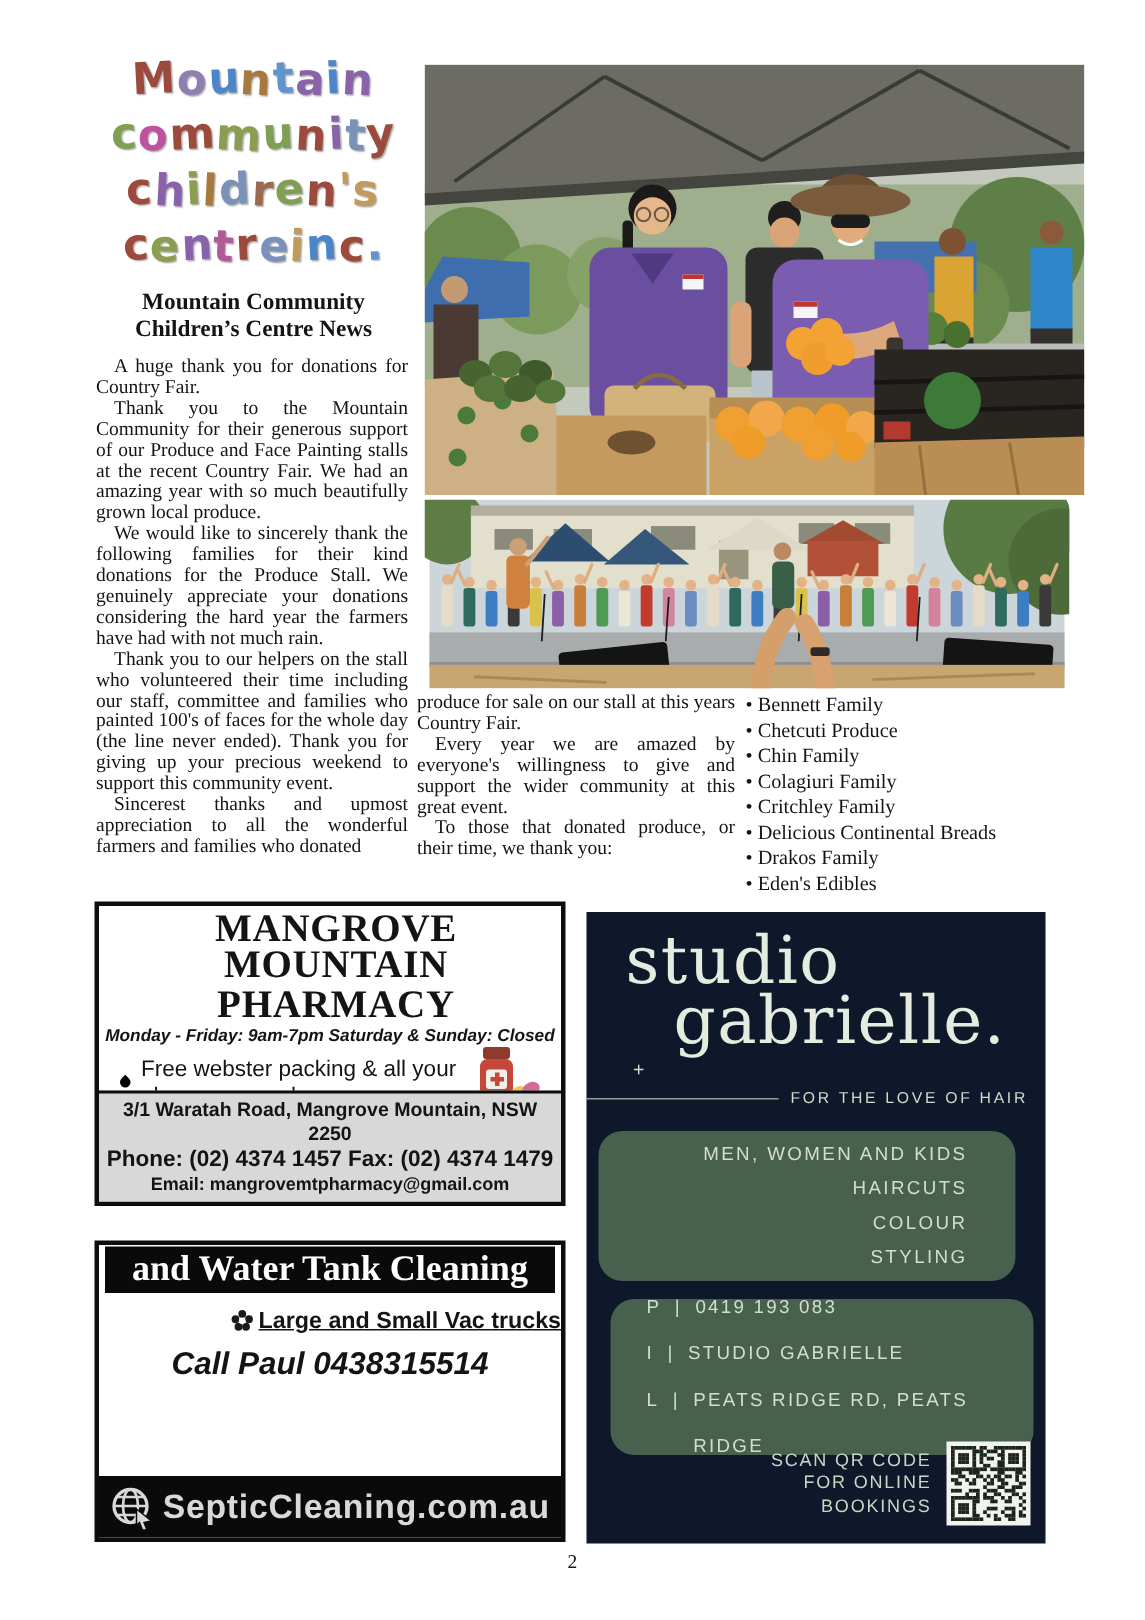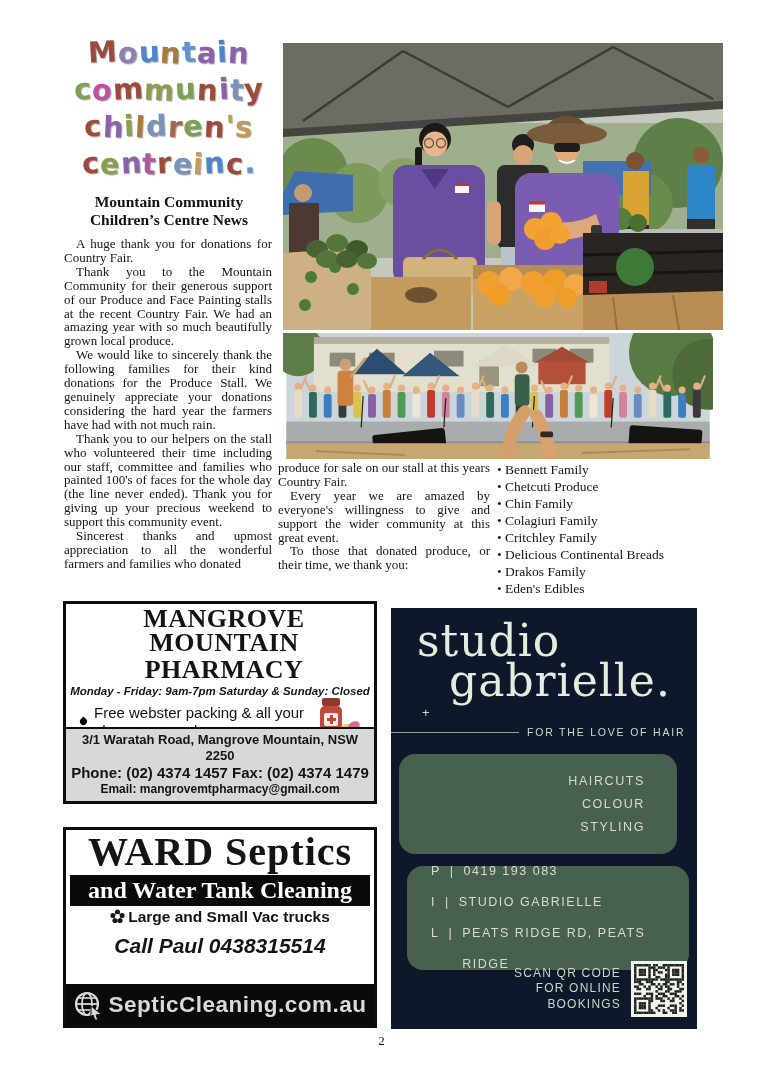--- a/index.html
+++ b/index.html
@@ -52,21 +52,21 @@
   .ph-phone{font-size:15px;line-height:18px;}
   .ph-email{font-size:12px;line-height:15px;}
 
   
   .ad-ward{position:absolute;left:63px;top:827px;width:314px;height:201px;
            border:3px solid #0d0d0d;background:#fff;box-sizing:border-box;}
   .ward-title{font-family:"Liberation Serif",serif;font-weight:bold;font-size:40px;line-height:44px;
               text-align:center;letter-spacing:1px;}
   .ward-band{background:#0a0a0a;color:#fff;font-family:"Liberation Serif",serif;font-weight:bold;
              font-size:24px;line-height:31px;text-align:center;margin:1px 4px 0 4px;}
-  .ward-bullets{margin-top:0;display:flex;flex-direction:column;align-items:center;}
+  .ward-bullets{margin-top:8px;display:flex;flex-direction:column;align-items:flex-end;text-decoration:underline;}
   .ward-bullet{display:flex;align-items:center;font-family:"Liberation Sans",sans-serif;
                font-weight:bold;font-size:15.5px;line-height:21px;}
   .ward-bullet svg{margin-right:3px;}
   .ward-call{font-family:"Liberation Sans",sans-serif;font-weight:bold;font-style:italic;
              font-size:21px;line-height:25px;text-align:center;margin-top:6px;}
   .ward-web{position:absolute;bottom:0;left:0;right:0;background:#0a0a0a;height:41px;
             display:flex;align-items:center;justify-content:center;gap:5px;}
   .ward-web span{color:#d9d9d9;font-family:"Liberation Sans",sans-serif;font-weight:bold;
                  font-size:22.5px;letter-spacing:.5px;}
 
@@ -403,21 +403,20 @@
       </svg>
     </div>
     <div class="ph-contact">
       <div class="ph-addr">3/1 Waratah Road, Mangrove Mountain, NSW 2250</div>
       <div class="ph-phone">Phone: (02) 4374 1457 Fax: (02) 4374 1479</div>
       <div class="ph-email">Email: mangrovemtpharmacy@gmail.com</div>
     </div>
   </div>
 
   <div class="ad-ward">
-    <div class="ward-title">WARD Septics</div>
     <div class="ward-band">and Water Tank Cleaning</div>
     <div class="ward-bullets">
       <div class="ward-bullet">
         <svg width="15" height="15" viewBox="0 0 15 15">
           <g fill="#1a1a1a">
               <circle cx="7.5" cy="3" r="2.6"></circle>
               <circle cx="3" cy="6.5" r="2.6"></circle>
               <circle cx="12" cy="6.5" r="2.6"></circle>
               <circle cx="5" cy="11.5" r="2.6"></circle>
               <circle cx="10" cy="11.5" r="2.6"></circle>
@@ -443,20 +442,21 @@
 
   <div class="ad-studio">
     <div class="st-l1">studio</div>
     <div class="st-l2">gabrielle.</div>
     <div class="st-plus">+</div>
     <div class="st-tagrow">
       <div class="st-rule"></div>
       <div class="st-tag">FOR THE LOVE OF HAIR</div>
     </div>
     <div class="st-services">
+      <div class="st-service">MEN, WOMEN AND KIDS</div>
       <div class="st-service">HAIRCUTS</div>
       <div class="st-service">COLOUR</div>
       <div class="st-service">STYLING</div>
     </div>
     <div class="st-contact">
       <div class="st-row">
         <span>P</span>
         <span>|</span>
         <span>0419 193 083</span>
       </div>

